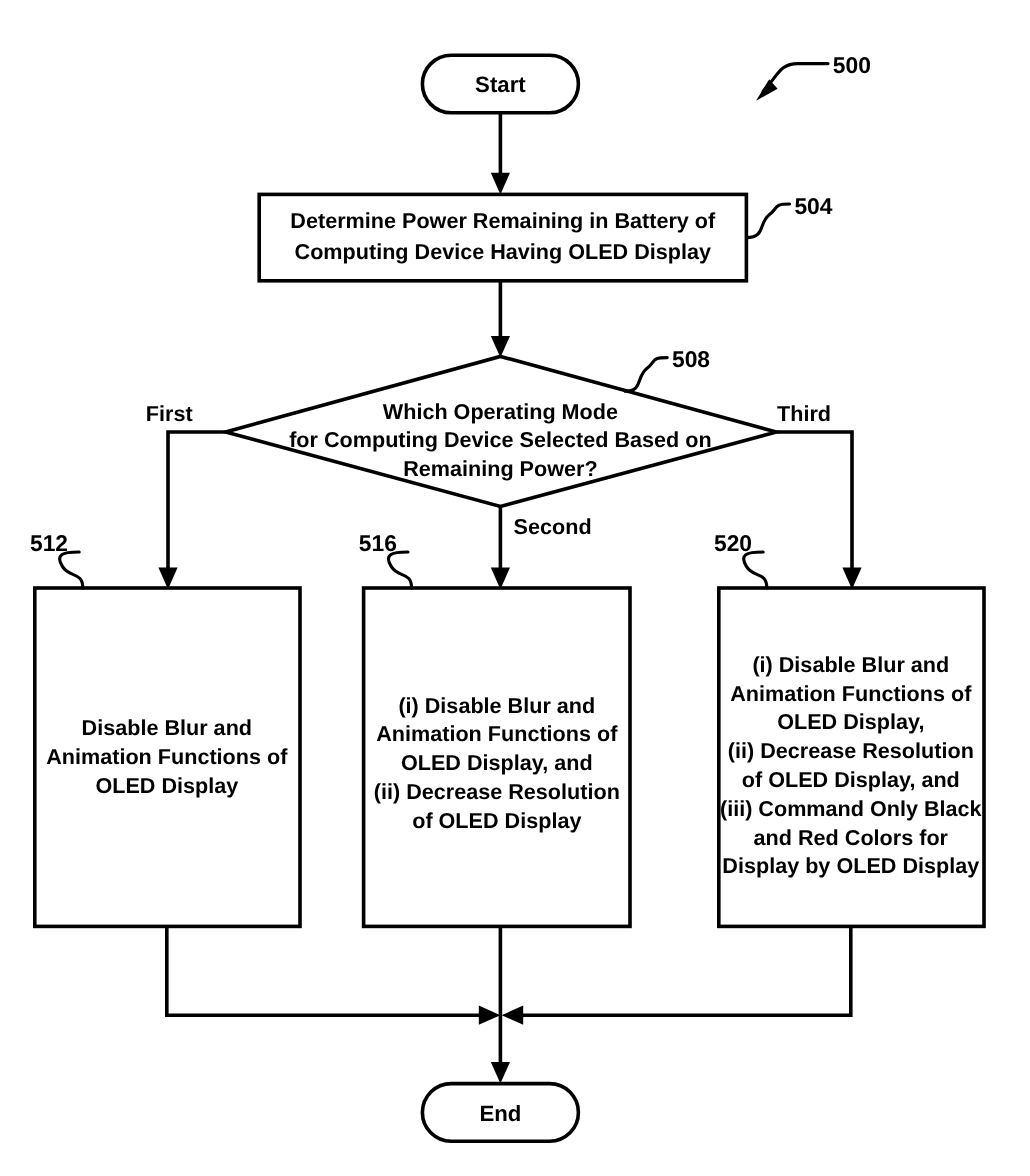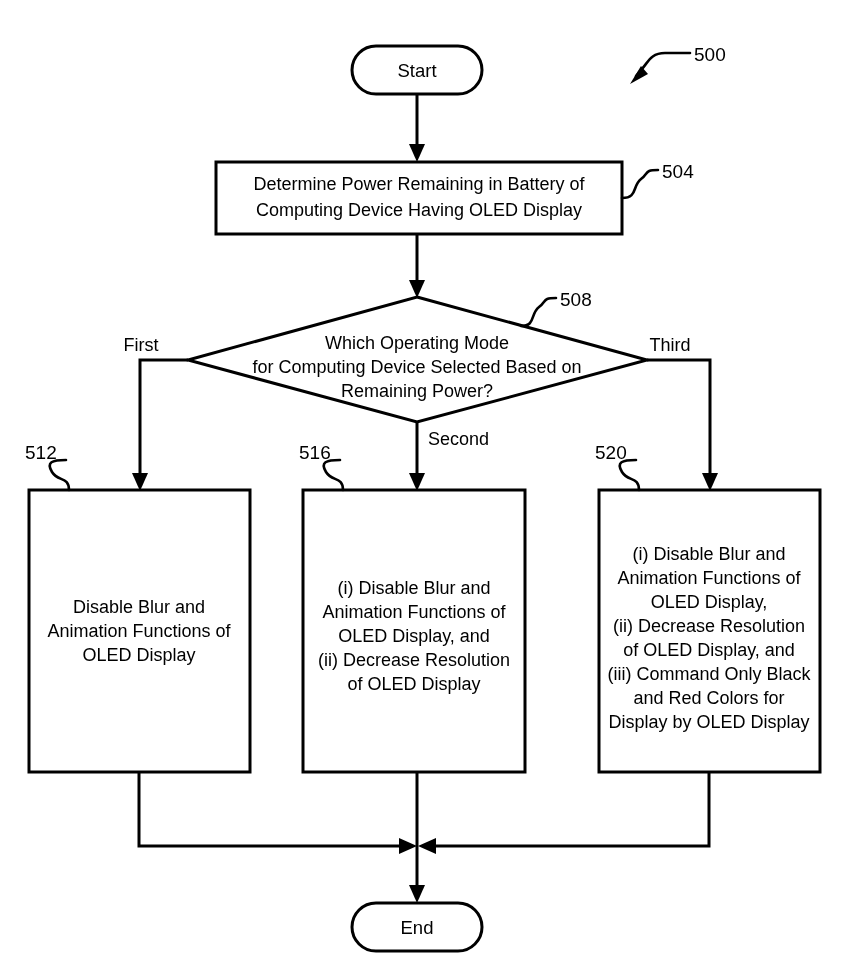--- a/index.html
+++ b/index.html
@@ -11,20 +11,21 @@
     width: 858px;
     height: 980px;
     font-family: "Liberation Sans", sans-serif;
     color: #000000;
     overflow: hidden;
   }
   #flow-root {
     position: relative;
     width: 703px;
     height: 980px;
+    font-weight: bold;
   }
   svg.flow {
     position: absolute;
     top: 0;
     left: 0;
     width: 858px;
     height: 980px;
     display: block;
   }
   .shape-stroke {

